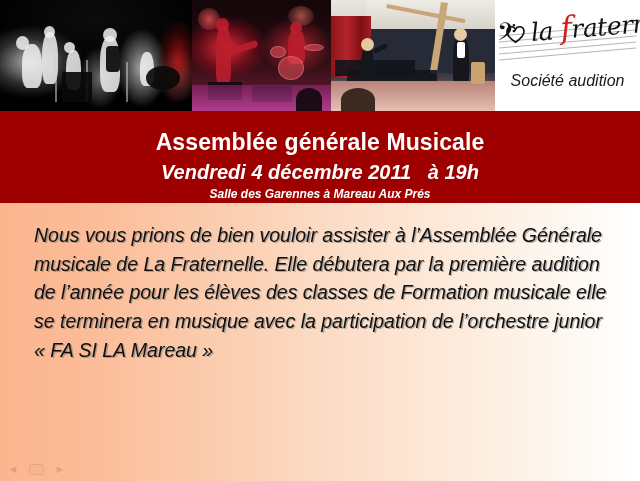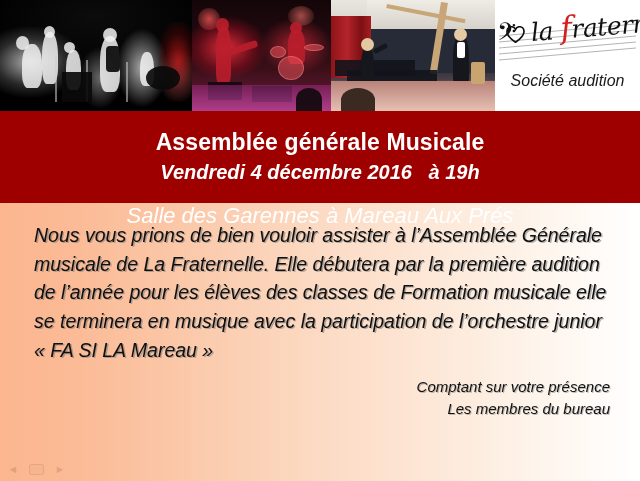--- a/index.html
+++ b/index.html
@@ -240,24 +240,24 @@
   .banner-line2 {
     margin: 0;
     padding-top: 4px;
     font-size: 20px;
     font-weight: bold;
     font-style: italic;
     line-height: 1.2;
     white-space: pre;
   }
   .banner-line3 {
-    margin: 16px;
+    margin: 0;
     padding-top: 3px;
-    font-size: 22px;
-    font-weight: normal;
+    font-size: 12px;
+    font-weight: bold;
     font-style: italic;
     line-height: 1.2;
   }
 
   
   .body-text {
     position: absolute;
     left: 34px; top: 221px;
     width: 576px;
     font-size: 19.5px;
@@ -385,30 +385,26 @@
           <path d="M12 21 C12 21 1 13.5 1 7 C1 3 4 1 6.8 1 C9.2 1 11.2 2.6 12 4.4 C12.8 2.6 14.8 1 17.2 1 C20 1 23 3 23 7 C23 13.5 12 21 12 21 Z" fill="none" stroke="#111111" stroke-width="2.2"></path>
         </svg>
         <span class="logo-script"><span>la </span><span class="red-f">f</span><span>raternelle</span></span>
       </div>
       <div class="logo-sub">Société audition</div>
     </div>
   </div>
 
   <div class="banner">
     <div class="banner-title">Assemblée générale Musicale</div>
-    <div class="banner-line2">Vendredi 4 décembre 2016   à 19h</div>
+    <div class="banner-line2">Vendredi 4 décembre 2011   à 19h</div>
     <div class="banner-line3">Salle des Garennes à Mareau Aux Prés</div>
   </div>
 
   <div class="body-text">Nous vous prions de bien vouloir assister à l’Assemblée Générale musicale de La Fraternelle. Elle débutera par la première audition de l’année pour les élèves des classes de Formation musicale elle  se terminera  en musique avec la participation de l’orchestre junior « FA SI LA Mareau »</div>
 
-  <div class="closing">
-    <div>Comptant sur votre présence</div>
-    <div>Les membres du bureau</div>
-  </div>
 
   <div class="nav-controls">
     <div class="nav-btn">◄</div>
     <div class="nav-btn box"></div>
     <div class="nav-btn">►</div>
   </div>
 
 </div>
 
 </body></html>

